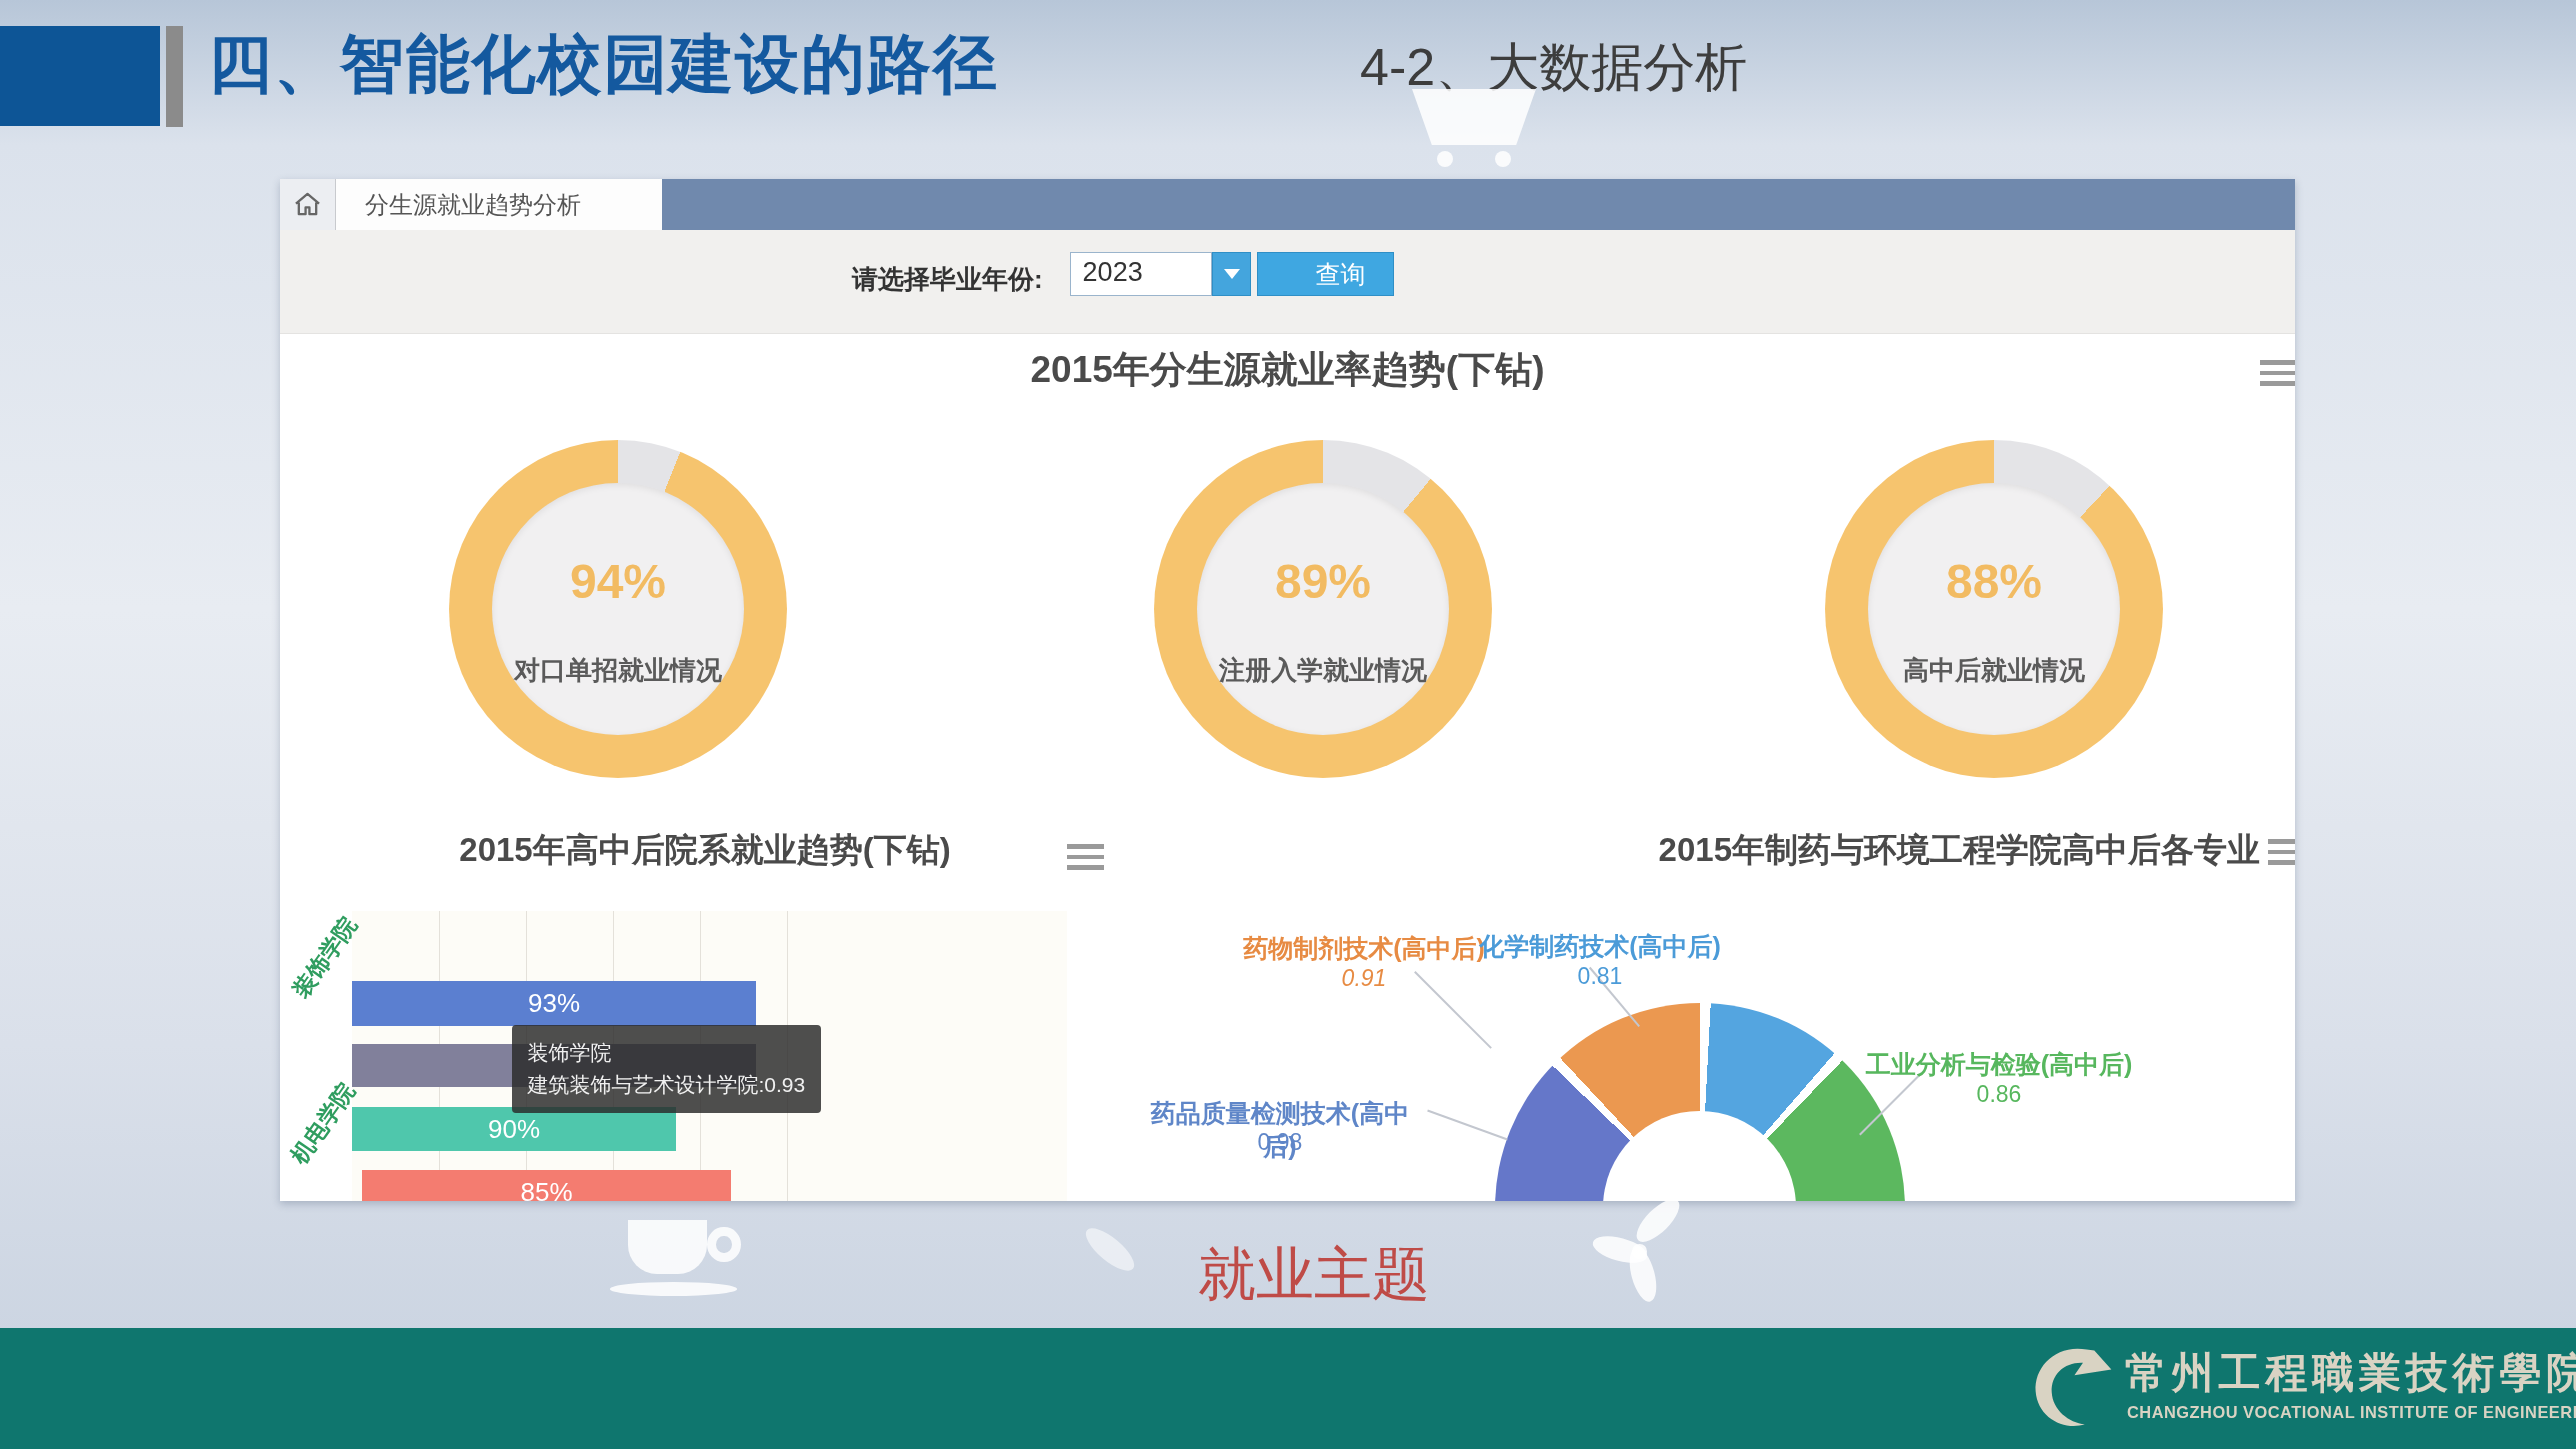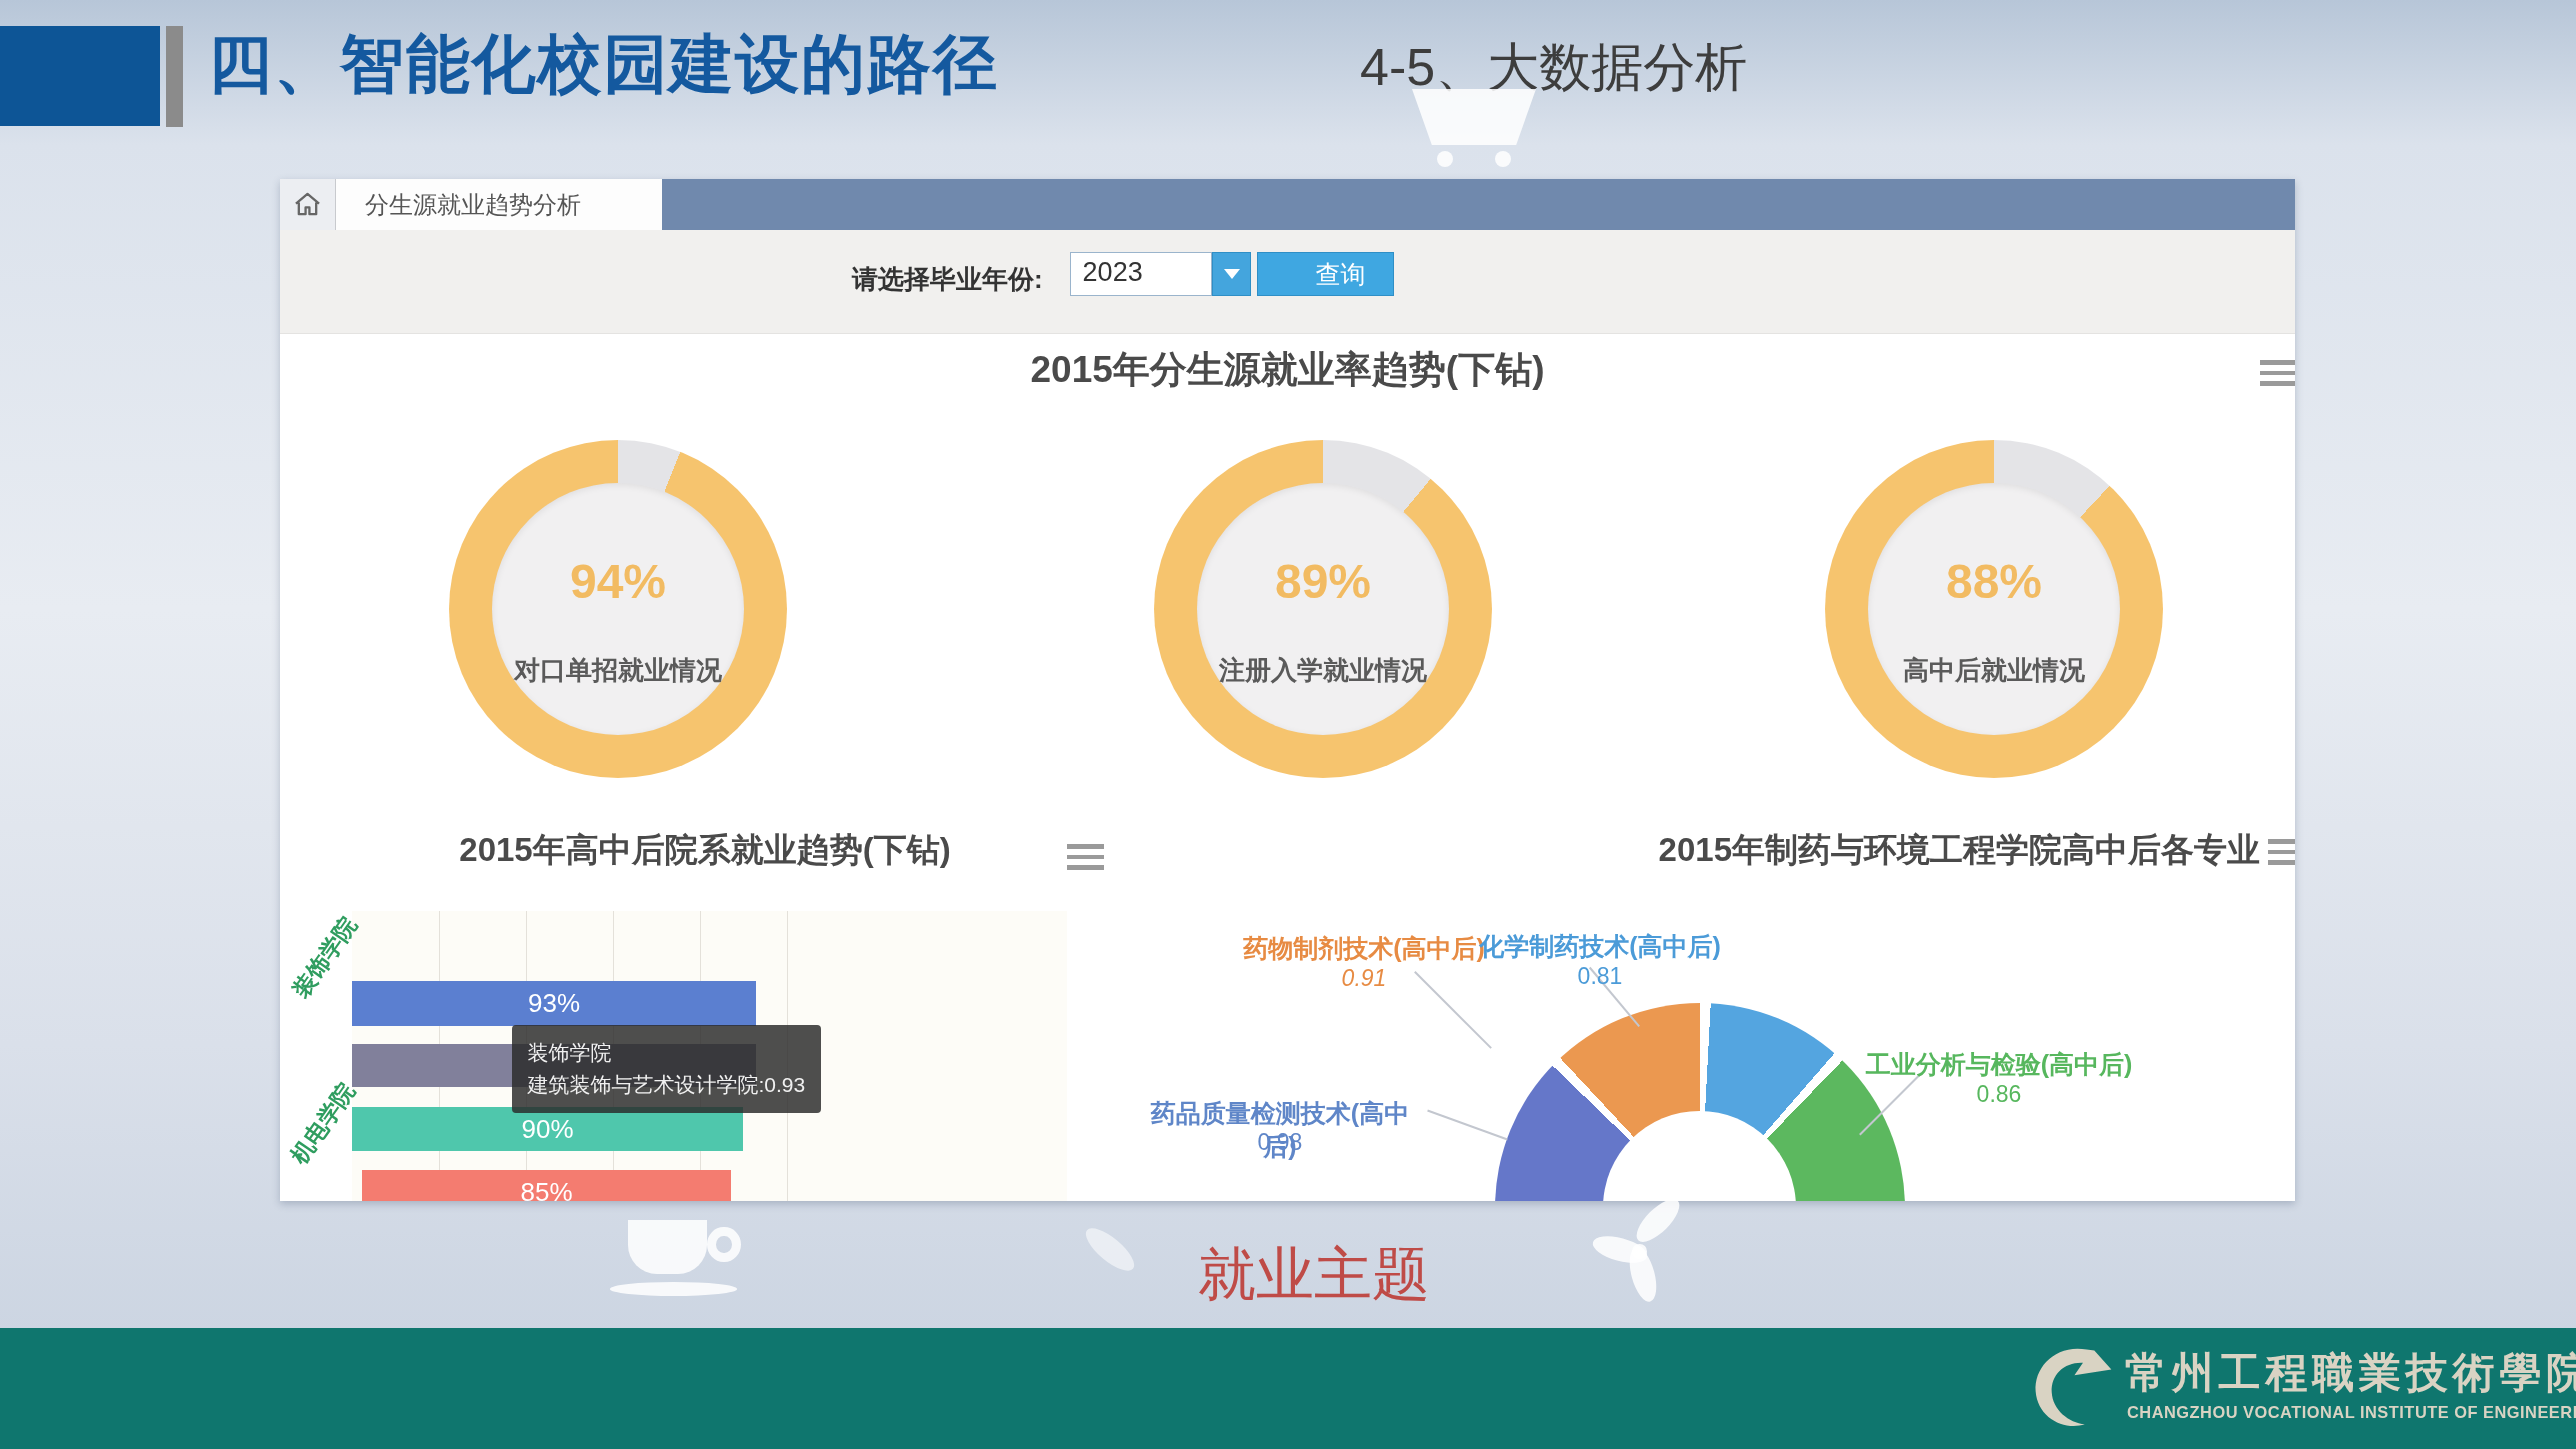--- a/index.html
+++ b/index.html
@@ -74,21 +74,21 @@
   .footer{left:0;top:1328px;width:100%;height:122px;background:#0f766e;}
   .logo-cn{left:2125px;top:17.4px;font-size:42px;font-weight:bold;color:#d9d3c3;font-family:"Liberation Serif","DejaVu Serif",serif;letter-spacing:4.8px;white-space:nowrap;}
   .logo-en{left:2127px;top:75px;font-size:16.4px;font-weight:bold;color:#d9d3c3;letter-spacing:0.5px;white-space:nowrap;}
 </style>
 </head>
 <body>
 
 <div class="abs accent-rect"></div>
 <div class="abs accent-grey"></div>
 <div class="abs slide-title">四、智能化校园建设的路径</div>
-<div class="abs slide-subtitle">4-5、大数据分析</div>
+<div class="abs slide-subtitle">4-2、大数据分析</div>
 
 <div class="abs wm cart-body"></div>
 <div class="abs wm cart-w1"></div>
 <div class="abs wm cart-w2"></div>
 
 <div class="abs dashboard">
 
   <div class="abs db-topbar"></div>
   <div class="abs home-btn">
     <svg width="29" height="27" viewBox="0 0 30 28">
@@ -129,21 +129,21 @@
   <div class="abs burger" style="left:787px;top:665px;"></div>
 
   <div class="abs plot">
     <div class="gline" style="left:87px;"></div>
     <div class="gline" style="left:174px;"></div>
     <div class="gline" style="left:261px;"></div>
     <div class="gline" style="left:348px;"></div>
     <div class="gline" style="left:435px;"></div>
     <div class="bar" style="top:70px;height:45px;line-height:45px;width:404px;background:#5b7fd0;">93%</div>
     <div class="bar" style="top:133px;height:43px;line-height:43px;width:404px;background:#81809b;"></div>
-    <div class="bar" style="top:196px;height:44px;line-height:44px;width:391px;background:#4fc7ac;">90%</div>
+    <div class="bar" style="top:196px;height:44px;line-height:44px;width:324px;background:#4fc7ac;">90%</div>
     <div class="bar" style="top:259px;height:44px;line-height:44px;width:369px;background:#f47c70;margin-left:10px;">85%</div>
   </div>
   <div class="abs cat" style="left:-7.7px;top:763px;">装饰学院</div>
   <div class="abs cat" style="left:-9.7px;top:929px;">机电学院</div>
 
   <div class="abs tooltip">
     <div>装饰学院</div>
     <div>建筑装饰与艺术设计学院:0.93</div>
   </div>
 

